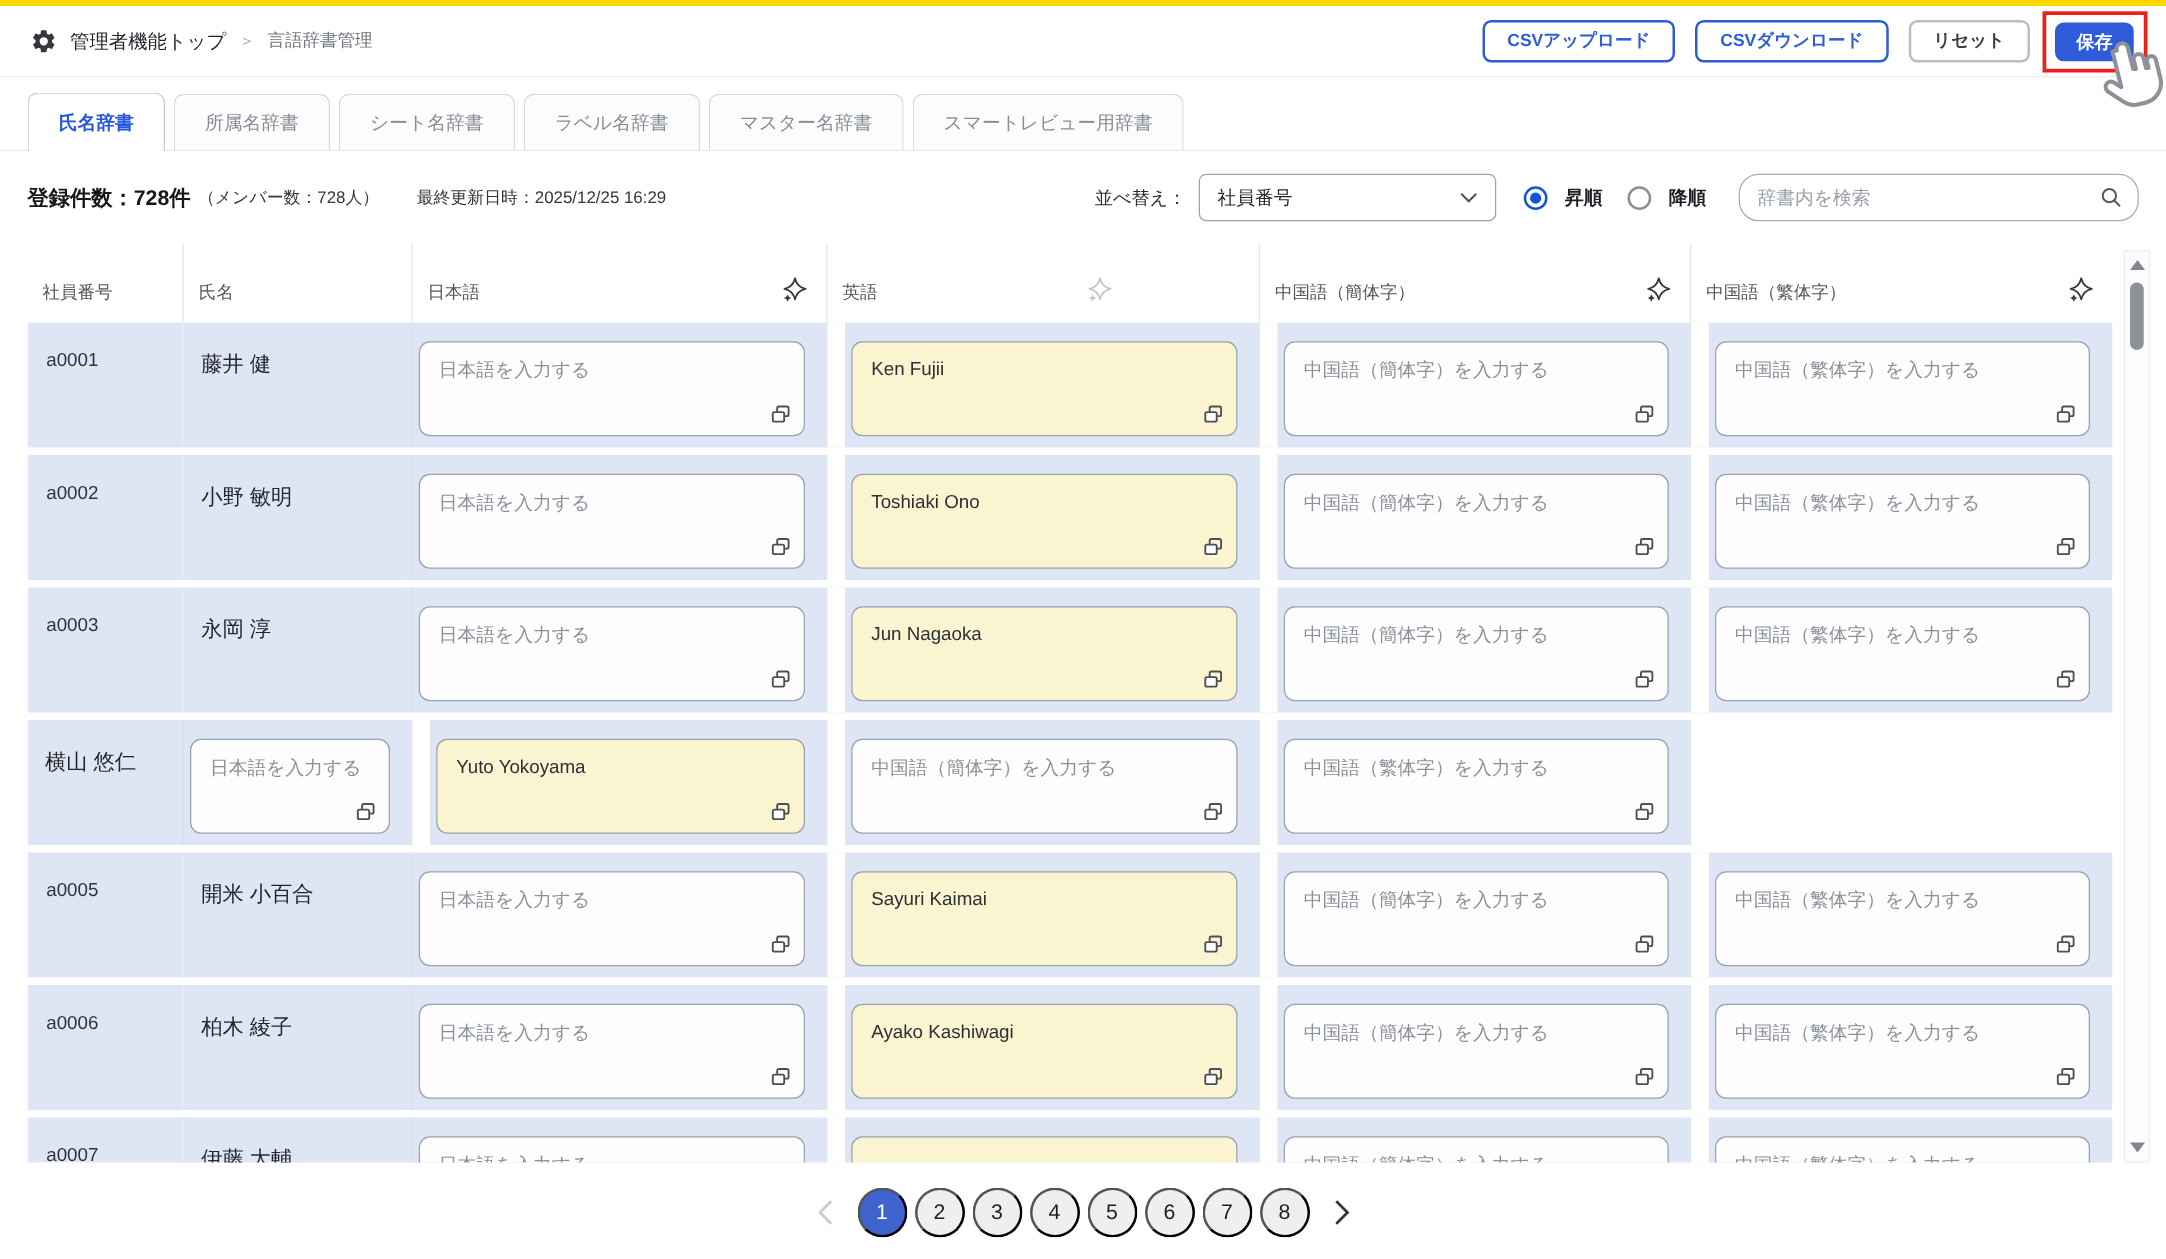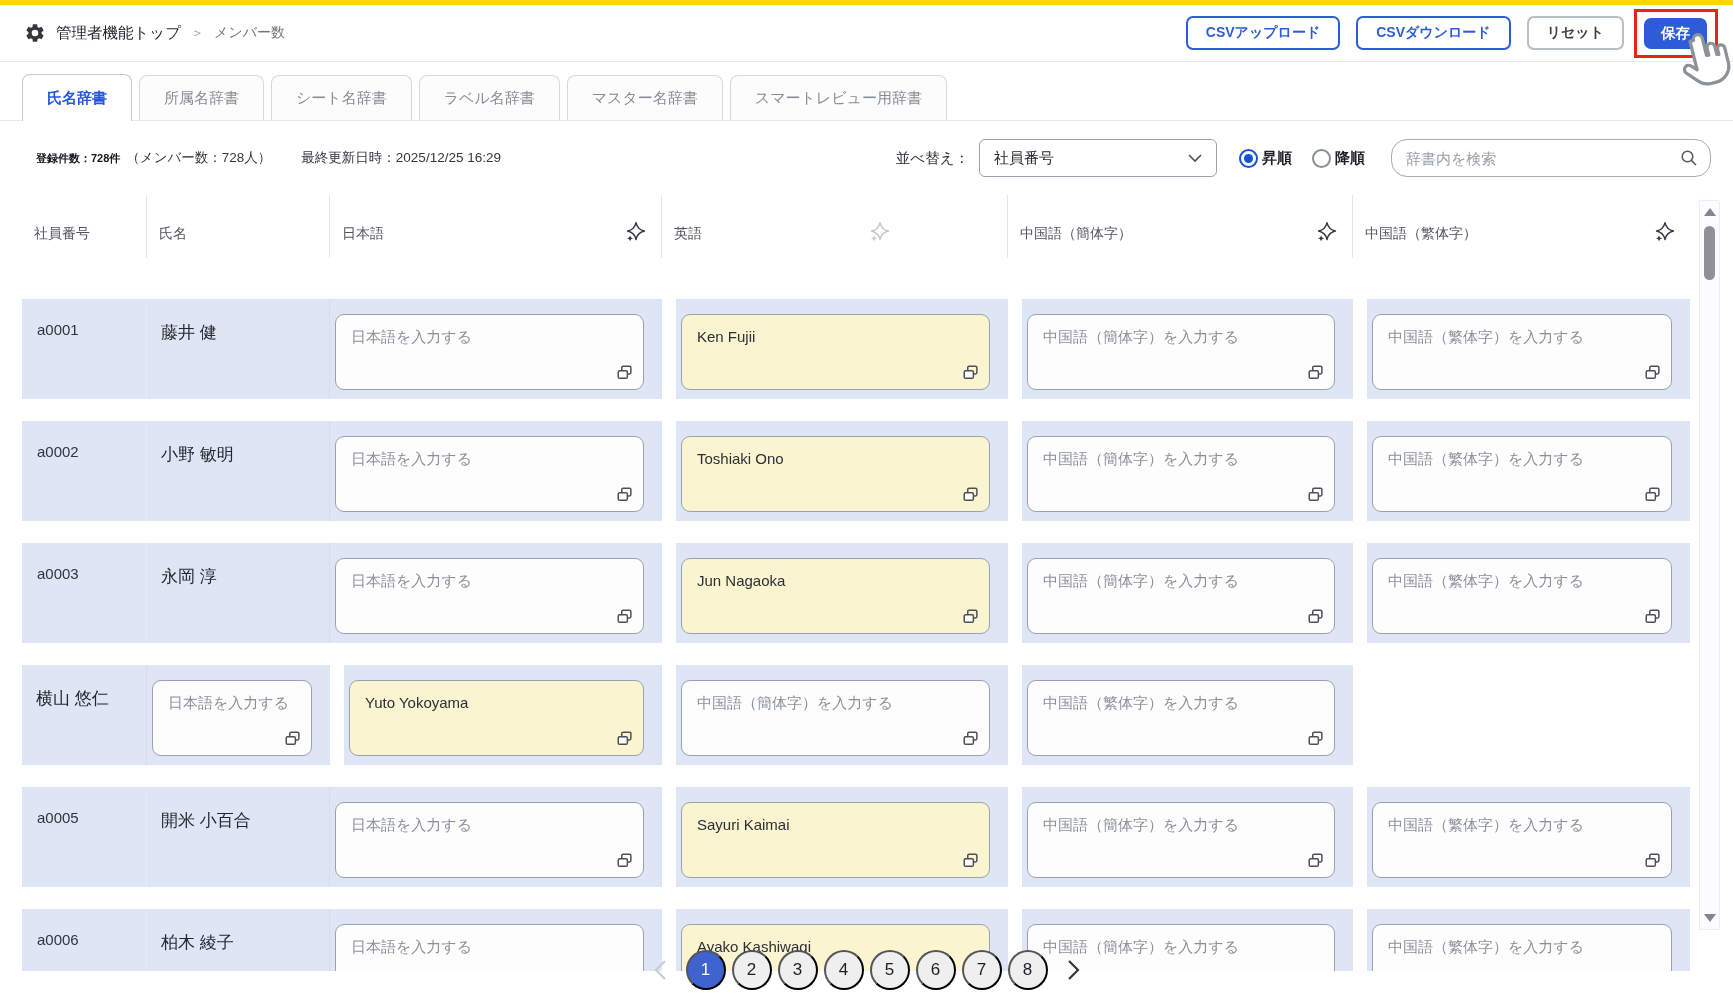--- a/index.html
+++ b/index.html
@@ -37,30 +37,30 @@
               border-bottom:1px solid #e6e8eb; display:flex; align-items:flex-end; padding-left:22px; }
   .tab { display:flex; align-items:center; height:45px; padding:0 24px; margin-right:7px;
          background:#fcfcfd; border:1px solid #d6d9de; border-bottom:none;
          border-radius:8px 8px 0 0; font-size:15px; color:#868c94; cursor:pointer; }
   .tab.active { background:#fff; color:#2456e0; font-weight:700; border-color:#c6cad1;
                 height:47px; margin-bottom:-1px; position:relative; z-index:2; }
 
   
   .controls { position:absolute; left:0; top:121px; width:100%; height:74px; background:#fff;
               display:flex; align-items:center; padding:0 22px; }
-  .cnt { font-size:11px; font-weight:700; color:#14171a;margin-left:14px; }
+  .cnt { font-size:17px; font-weight:700; color:#14171a; }
   .cnt-sub { font-size:13.5px; color:#33373d; margin-left:6px; }
   .cnt-upd { font-size:13.5px; color:#33373d; margin-left:30px; }
   .ctl-right { margin-left:auto; display:flex; align-items:center; }
   .sort-label { font-size:14.5px; color:#2a2e33; margin-right:10px; }
   .select { width:238px; height:38px; border:1px solid #9aa1aa; border-radius:6px; background:#fff;
             display:flex; align-items:center; padding:0 14px; font-size:15px; color:#22262b; cursor:pointer; }
   .select .chev { margin-left:auto; }
   .radios { display:flex; align-items:center; gap:20px; margin:0 26px 0 22px; }
-  .radio-item { display:flex; gap:4px; cursor:pointer; }
+  .radio-item { display:flex; gap:14px; cursor:pointer; }
   .radio { width:19px; height:19px; border-radius:50%; background:#fff; position:relative; flex:0 0 auto; }
   .radio.on { border:2px solid #1453d6; }
   .radio.on::after { content:""; position:absolute; left:3px; top:3px; width:9px; height:9px;
                      border-radius:50%; background:#1453d6; }
   .radio.off { border:2px solid #899097; }
   .radio-label { font-size:15px; font-weight:700; color:#1d2126; }
   .search { width:320px; height:38px; border:1px solid #a6acb5; border-radius:16px; background:#fff;
             display:flex; align-items:center; padding:0 12px 0 14px; }
   .search input { flex:1; border:none; outline:none; font-size:15px; color:#22262b; background:transparent;
                   font-family:"Liberation Sans", sans-serif; }
@@ -71,21 +71,21 @@
   .grid6 { display:grid; grid-template-columns:125px 183px 332px 346px 345px 337px; }
   .thead { height:63px; }
   .th { display:flex; align-items:flex-end; padding:0 14px 15px 12px; font-size:14px; color:#50555c;
         border-right:1px solid #e2e5ea; }
   .th:last-child { border-right:none; }
   .th .sparkle { margin-left:auto; width:22px; height:23px; }
   .th.th-en .sparkle { margin-right:102px; }
   .sparkle.dark { color:#35393f; }
   .sparkle.light { color:#c3c7cd; }
 
-  .tbody { height:672px; overflow:hidden; display:flex; flex-direction:column; gap:22px;margin-top:41px; }
+  .tbody { height:672px; overflow:hidden; display:flex; flex-direction:column; gap:6px; }
   .row { height:100px; flex:0 0 100px; }
   .cell { background:#dee5f4; }
   .cell-id { border-right:1px solid #e7ebf4; padding:22px 0 0 15px; font-size:15px; color:#31353b; }
   .cell-name { border-right:1px solid #d5dcea; padding:22px 0 0 14px; font-size:17px; color:#23272d; }
   .cell-lang { position:relative; }
   .cell-en, .cell-hans, .cell-hant { border-left:14px solid #fff; }
   .ta-box { position:relative; margin:15px 18px 0 5px; height:76px; background:#fdfdfe;
             border:1px solid #9aa2ae; border-radius:9px; }
   .cell-en .ta-box { background:#fbf4d0; }
   .ta-box textarea { position:absolute; inset:0; width:100%; height:100%; background:transparent;
@@ -134,21 +134,21 @@
 
   <div class="topbar"></div>
 
   <div class="appheader">
     <div class="crumbs">
       <svg class="gear" viewBox="0 0 24 24">
         <path fill="#34383e" d="M19.14 12.94c.04-.3.06-.61.06-.94 0-.32-.02-.64-.07-.94l2.03-1.58a.49.49 0 0 0 .12-.61l-1.92-3.32a.488.488 0 0 0-.59-.22l-2.39.96c-.5-.38-1.03-.7-1.62-.94l-.36-2.54a.484.484 0 0 0-.48-.41h-3.84c-.24 0-.43.17-.47.41l-.36 2.54c-.59.24-1.13.57-1.62.94l-2.39-.96c-.22-.08-.47 0-.59.22L2.74 8.87c-.12.21-.08.47.12.61l2.03 1.58c-.05.3-.09.63-.09.94s.02.64.07.94l-2.03 1.58a.49.49 0 0 0-.12.61l1.92 3.32c.12.22.37.29.59.22l2.39-.96c.5.38 1.03.7 1.62.94l.36 2.54c.05.24.24.41.48.41h3.84c.24 0 .44-.17.47-.41l.36-2.54c.59-.24 1.13-.56 1.62-.94l2.39.96c.22.08.47 0 .59-.22l1.92-3.32c.12-.22.07-.47-.12-.61l-2.01-1.58zM12 15.6A3.6 3.6 0 1 1 12 8.4a3.6 3.6 0 0 1 0 7.2z"></path>
       </svg>
       <span class="crumb-root">管理者機能トップ</span>
       <span class="crumb-sep">＞</span>
-      <span class="crumb-cur">メンバー数</span>
+      <span class="crumb-cur">言語辞書管理</span>
     </div>
 
     <div class="hdr-actions">
       <button class="btn btn-outline-blue">CSVアップロード</button>
       <button class="btn btn-outline-blue">CSVダウンロード</button>
       <button class="btn btn-outline-gray">リセット</button>
       <div class="save-wrap">
         <button class="btn btn-save">保存</button>
         <div class="red-annot"></div>
         <svg class="cursor-hand" viewBox="0 0 32 32">

